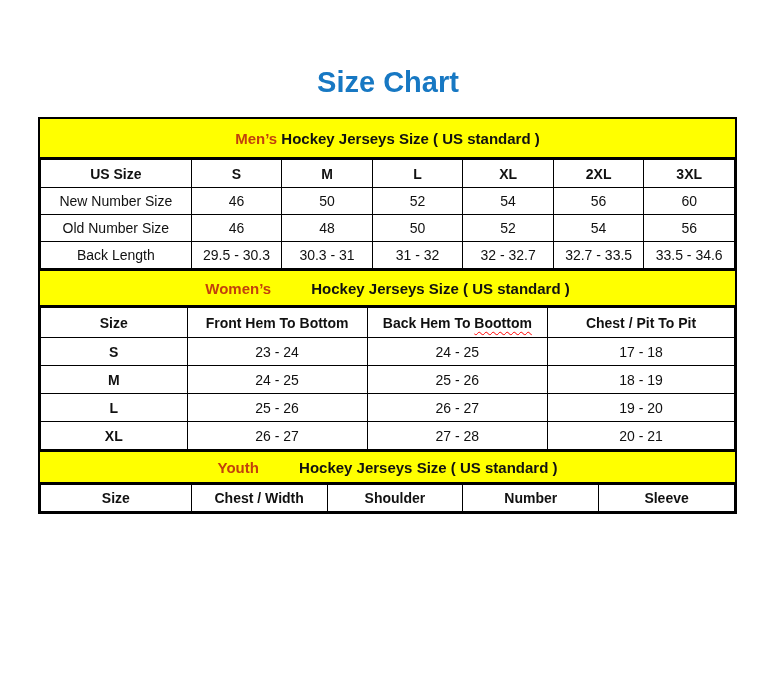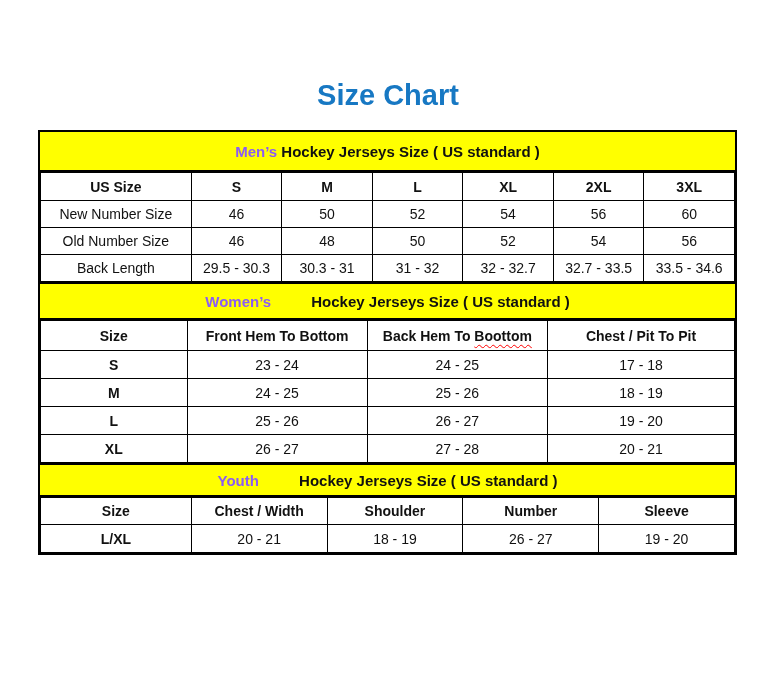--- a/index.html
+++ b/index.html
@@ -11,21 +11,21 @@
   }
   .page {
     width: 776px;
     height: 692px;
     box-sizing: border-box;
     padding-top: 62px;
     overflow: hidden;
     background: #ffffff;
   }
   .title {
-    margin: 16px 0 18px 0;
+    margin: 3px 0 18px 0;
     text-align: center;
     font-size: 29px;
     line-height: 34px;
     font-weight: bold;
     color: #1778c3;
     letter-spacing: 0px;
   }
   .chart {
     width: 699px;
     margin-left: 38px;
@@ -41,21 +41,21 @@
     font-size: 15px;
     display: flex;
     align-items: center;
     justify-content: center;
     white-space: pre;
   }
   .band-mens   { height: 38px; }
   .band-womens { height: 34px; }
   .band-youth  { height: 30px; }
   .section + .section .band { border-top: 2px solid #000000; gap: 36px; }
-  .accent { color: #8b5cf6; }
+  .accent { color: #c2410c; }
   table {
     width: 100%;
     border-collapse: collapse;
     table-layout: fixed;
   }
   th, td {
     border: 1px solid #000000;
     text-align: center;
     vertical-align: middle;
     padding: 0 2px;
@@ -191,25 +191,18 @@
           <thead>
             <tr>
               <th>Size</th>
               <th>Chest / Width</th>
               <th>Shoulder</th>
               <th>Number</th>
               <th>Sleeve</th>
             </tr>
           </thead>
           <tbody>
-            <tr>
-              <td>L/XL</td>
-              <td>20 - 21</td>
-              <td>18 - 19</td>
-              <td>26 - 27</td>
-              <td>19 - 20</td>
-            </tr>
           </tbody>
         </table>
     </div>
 
   </div>
 </div>
 
 </body></html>

